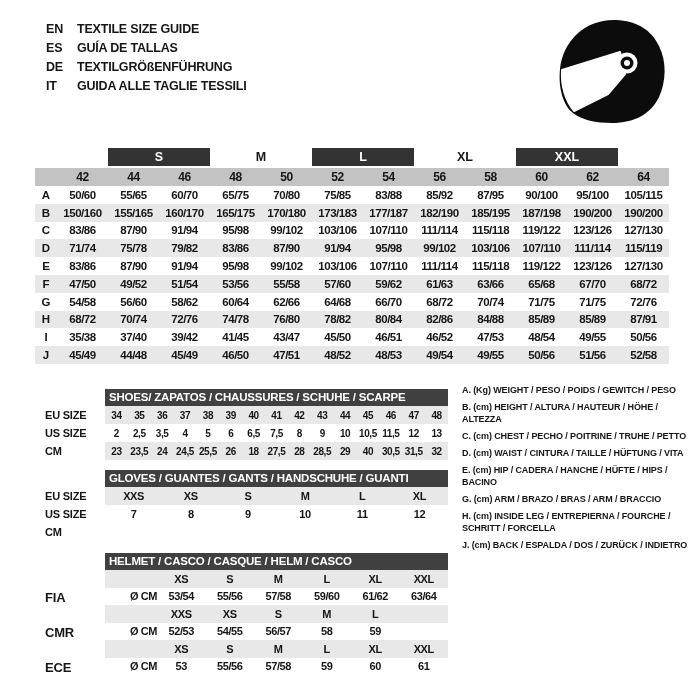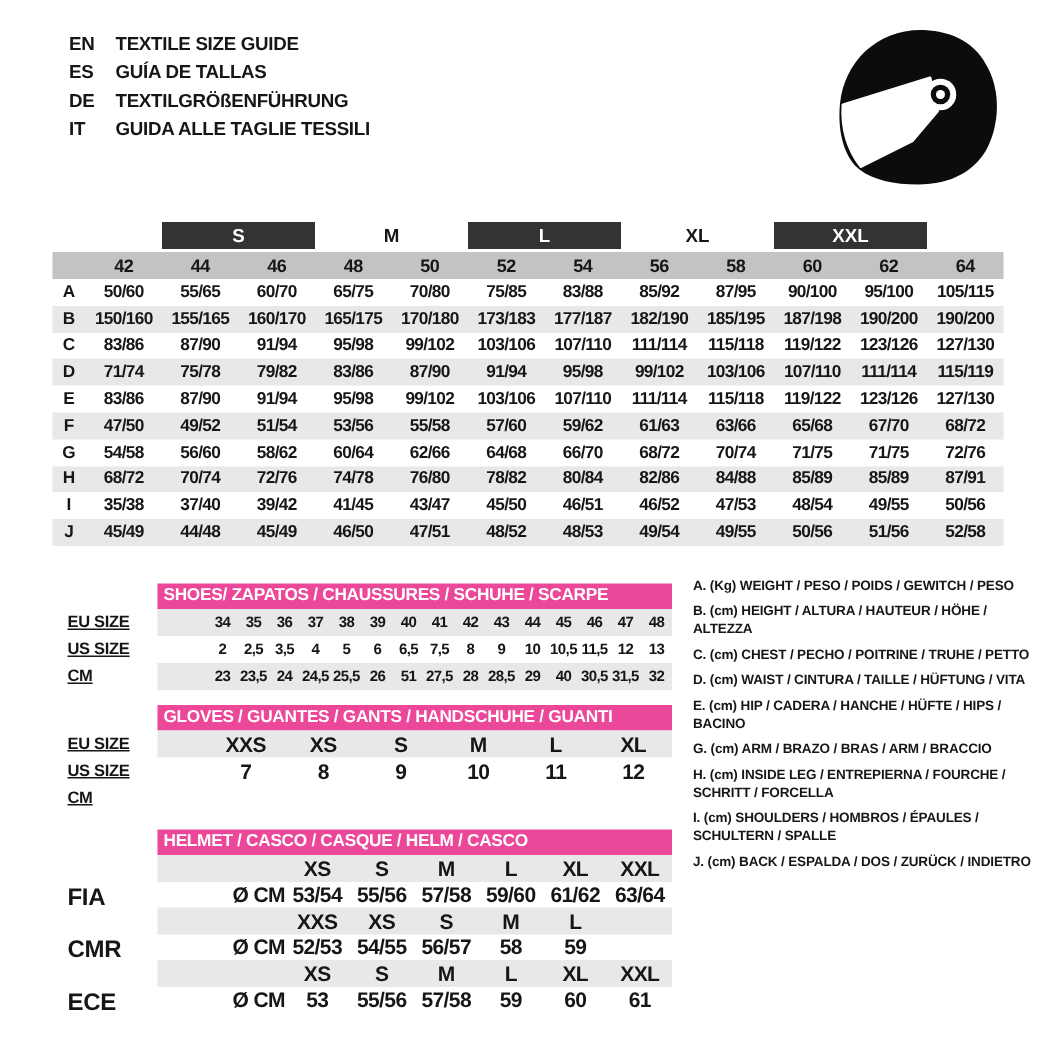--- a/index.html
+++ b/index.html
@@ -25,34 +25,34 @@
   .gcell{font-size:12.5px;text-align:center;}
   .gcell.boxed{background:#333333;color:#ffffff;height:18px;line-height:18px;}
   .num-row{height:18px;background:#c3c3c3;}
   .ncell{font-size:12px;text-align:center;letter-spacing:-0.3px;}
   .drow{height:17.8px;}
   .drow.stripe{background:#e8e8e8;}
   .dcell{font-size:11.5px;text-align:center;letter-spacing:-0.45px;white-space:nowrap;}
   .rlabel{font-size:11.5px;text-align:center;}
 
   
-  .side-labels{position:absolute;left:45px;width:60px;text-decoration:underline;}
+  .side-labels{position:absolute;left:45px;width:60px;}
   .side-label{font-size:11px;height:18px;line-height:18px;letter-spacing:-0.2px;}
   .subtable{position:absolute;left:105px;width:343px;}
-  .bar{height:17px;background:#ec4899;color:#ffffff;font-size:11.5px;line-height:17px;
+  .bar{height:17px;background:#404040;color:#ffffff;font-size:11.5px;line-height:17px;
        padding-left:4px;letter-spacing:-0.2px;white-space:nowrap;box-sizing:border-box;}
-  .srow{display:grid;height:18px;align-items:center;padding-left:33px;}
+  .srow{display:grid;height:18px;align-items:center;}
   .srow.gray{background:#e8e8e8;}
   .shoes-grid{grid-template-columns:repeat(15,1fr);}
   .gloves-grid{grid-template-columns:repeat(6,1fr);}
   .helmet-grid{grid-template-columns:52px repeat(6,1fr);height:17.5px;}
   .scell{font-size:10px;text-align:center;letter-spacing:-0.4px;white-space:nowrap;}
-  .scell.md{font-size:14px;}
+  .scell.md{font-size:11px;}
   .scell.first{text-align:right;padding-left:8px;}
-  .hlabel{position:absolute;left:45px;width:55px;font-size:16px;letter-spacing:-0.2px;}
+  .hlabel{position:absolute;left:45px;width:55px;font-size:13px;letter-spacing:-0.2px;}
 
   
   .legend{position:absolute;left:462px;top:384px;width:236px;}
   .legend-item{font-size:9px;line-height:12.3px;letter-spacing:-0.1px;margin-bottom:4.6px;}
 </style>
 </head>
 <body>
 
 <div class="page">
 
@@ -302,21 +302,21 @@
           <div class="scell">12</div>
           <div class="scell">13</div>
         </div>
         <div class="srow shoes-grid gray">
           <div class="scell">23</div>
           <div class="scell">23,5</div>
           <div class="scell">24</div>
           <div class="scell">24,5</div>
           <div class="scell">25,5</div>
           <div class="scell">26</div>
-          <div class="scell">51</div>
+          <div class="scell">18</div>
           <div class="scell">27,5</div>
           <div class="scell">28</div>
           <div class="scell">28,5</div>
           <div class="scell">29</div>
           <div class="scell">40</div>
           <div class="scell">30,5</div>
           <div class="scell">31,5</div>
           <div class="scell">32</div>
         </div>
       </div>
@@ -413,17 +413,16 @@
   </div>
 
   <div class="legend">
       <div class="legend-item">A. (Kg) WEIGHT / PESO / POIDS / GEWITCH / PESO</div>
       <div class="legend-item">B. (cm) HEIGHT / ALTURA / HAUTEUR / HÖHE / ALTEZZA</div>
       <div class="legend-item">C. (cm) CHEST / PECHO / POITRINE / TRUHE / PETTO</div>
       <div class="legend-item">D. (cm) WAIST / CINTURA / TAILLE / HÜFTUNG / VITA</div>
       <div class="legend-item">E. (cm) HIP / CADERA / HANCHE / HÜFTE / HIPS / BACINO</div>
       <div class="legend-item">G. (cm) ARM / BRAZO / BRAS / ARM / BRACCIO</div>
       <div class="legend-item">H. (cm) INSIDE LEG / ENTREPIERNA / FOURCHE / SCHRITT / FORCELLA</div>
-      <div class="legend-item">I. (cm) SHOULDERS / HOMBROS / ÉPAULES / SCHULTERN / SPALLE</div>
       <div class="legend-item">J. (cm) BACK / ESPALDA / DOS / ZURÜCK / INDIETRO</div>
     </div>
 
 </div>
 
 </body></html>

